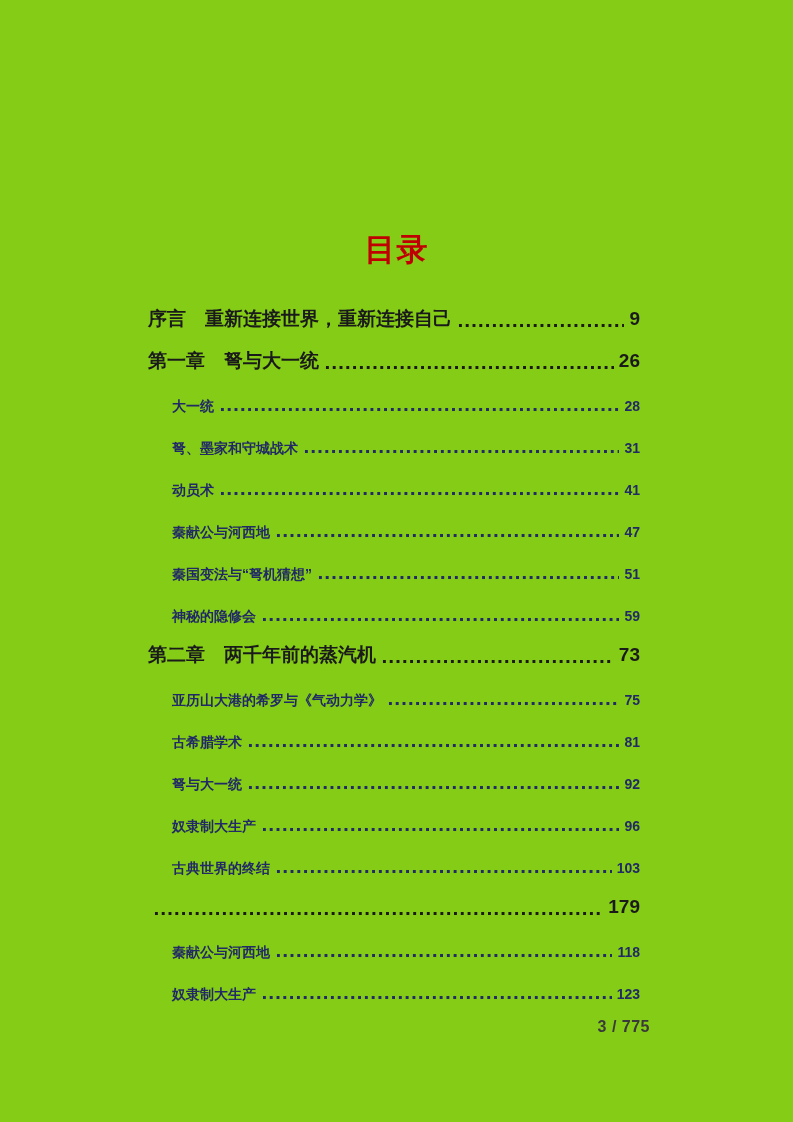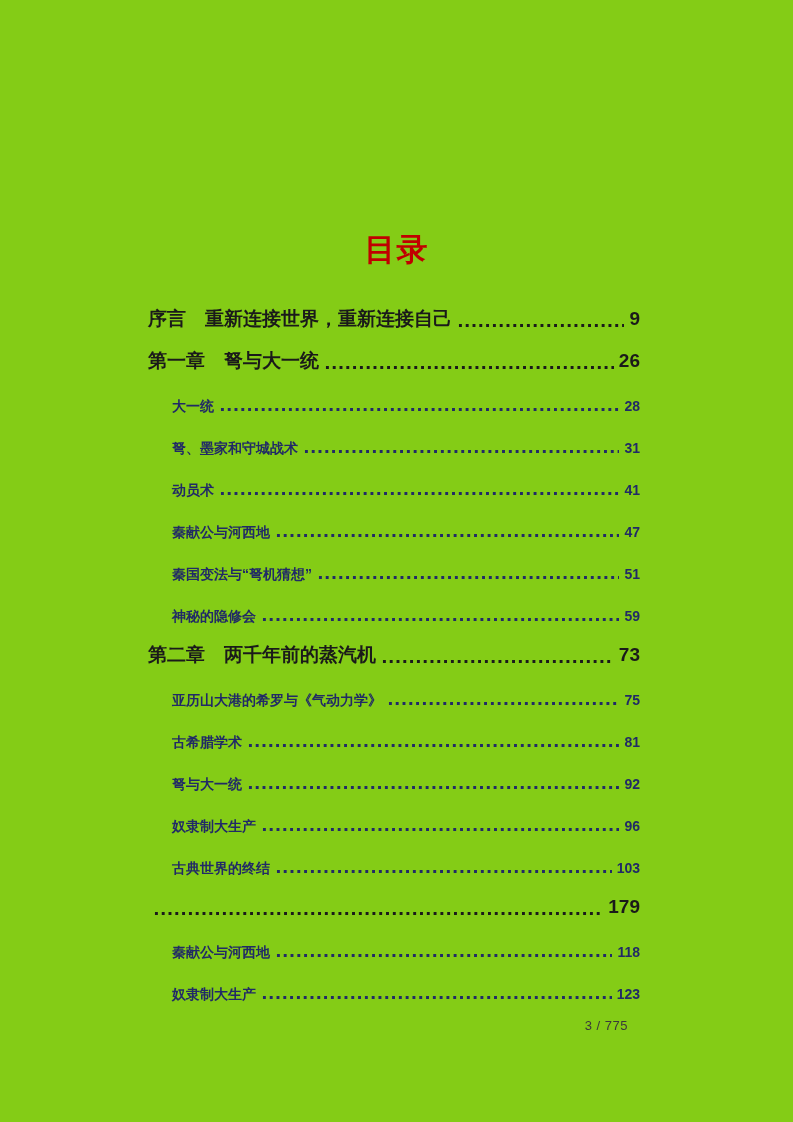--- a/index.html
+++ b/index.html
@@ -78,23 +78,23 @@
   .row-page {
     flex: 0 0 auto;
     line-height: 1.1;
     padding-left: 3px;
     text-align: right;
   }
 
   .page-footer {
     position: absolute;
     top: 1018px;
-    right: 165px;
-    font-size: 13px;
-    font-weight: normal;
+    right: 143px;
+    font-size: 16px;
+    font-weight: bold;
     color: #3a3a3a;
     letter-spacing: 0.5px;
   }
 </style>
 </head>
 <body>
 
 <div class="page">
 
   <div class="toc-title">目录</div>

